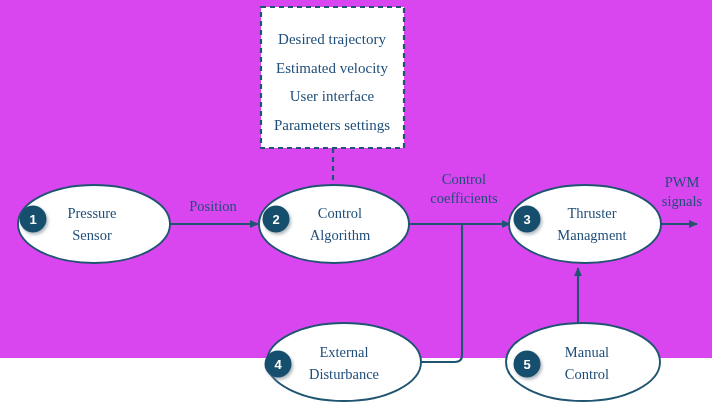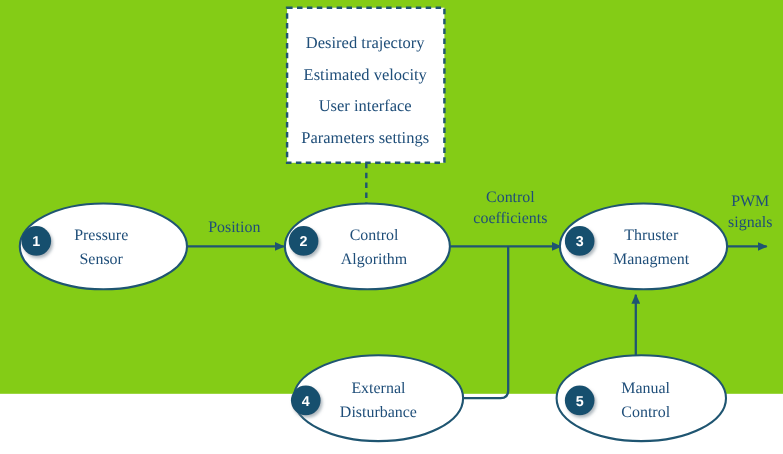--- a/index.html
+++ b/index.html
@@ -10,21 +10,21 @@
   body {
     width: 712px;
     height: 413px;
     font-family: "Liberation Serif", "DejaVu Serif", serif;
     overflow: hidden;
   }
   #diagram-root {
     position: relative;
     width: 712px;
     height: 358px;
-    background: #84cc16;
+    background: #d946ef;
   }
   svg.canvas {
     position: absolute;
     top: 0;
     left: 0;
     width: 712px;
     height: 413px;
   }
   .node-ellipse {
     fill: #ffffff;

